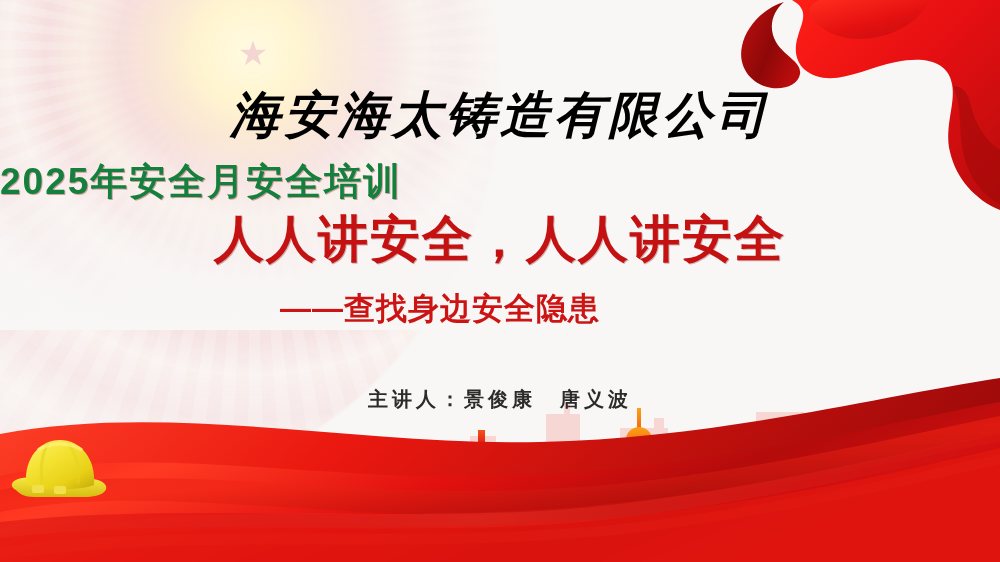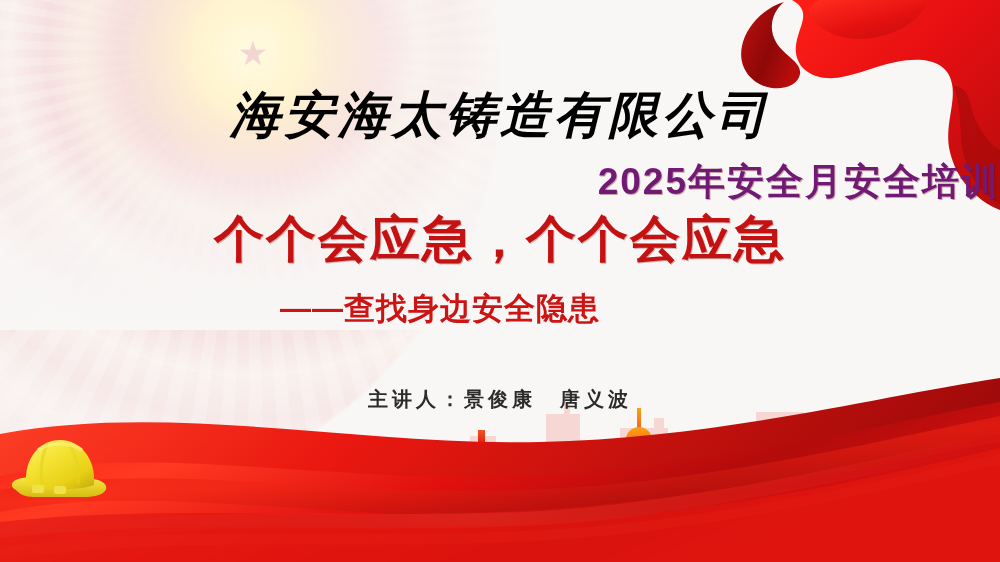--- a/index.html
+++ b/index.html
@@ -76,22 +76,22 @@
   .content{position:absolute;left:0;top:0;width:1000px;height:562px;}
 
   .company-name{
     position:absolute;left:0;top:82px;width:1000px;text-align:center;
     font-family:"DejaVu Serif","Liberation Serif",serif;
     font-size:50px;font-weight:700;font-style:italic;
     color:#000000;letter-spacing:4px;
     white-space:nowrap;
   }
   .subtitle-year{
-    position:absolute;left:0;top:157px;width:1000px;text-align:right;
-    font-size:37px;font-weight:700;color:#701a75;letter-spacing:2px;
+    position:absolute;left:0;top:157px;width:1000px;text-align:left;
+    font-size:37px;font-weight:700;color:#15803d;letter-spacing:2px;
     text-shadow:1px 1px 0 rgba(120,10,10,.35);
   }
   .headline{
     position:absolute;left:0;top:206px;width:1000px;text-align:center;
     font-size:50px;font-weight:700;color:#c41111;letter-spacing:2px;
     text-shadow:1px 1px 0 rgba(120,10,10,.30);
   }
   .tagline{
     position:absolute;left:0;top:288px;width:1000px;
     text-align:center;padding-right:120px;box-sizing:border-box;
@@ -306,18 +306,18 @@
     <path d="M40,15 C34,26 32,40 34,56" stroke="#e6d422" stroke-width="3" fill="none" opacity=".7"></path>
     <path d="M60,15 C68,26 72,40 70,56" stroke="#e6d422" stroke-width="3" fill="none" opacity=".5"></path>
     <path d="M30,22 C42,14 62,14 74,22" stroke="#fdf384" stroke-width="3.5" fill="none" opacity=".6"></path>
     <rect x="24" y="57" width="12" height="8" rx="2" fill="#f2e04a"></rect>
     <rect x="46" y="58" width="12" height="8" rx="2" fill="#f2e04a"></rect>
   </svg>
 
   <div class="content">
     <div class="company-name">海安海太铸造有限公司</div>
     <div class="subtitle-year">2025年安全月安全培训</div>
-    <div class="headline">个个会应急，个个会应急</div>
+    <div class="headline">人人讲安全，人人讲安全</div>
     <div class="tagline">——查找身边安全隐患</div>
     <div class="speaker-line">主讲人：景俊康　唐义波</div>
   </div>
 
 </div>
 
 </body></html>

